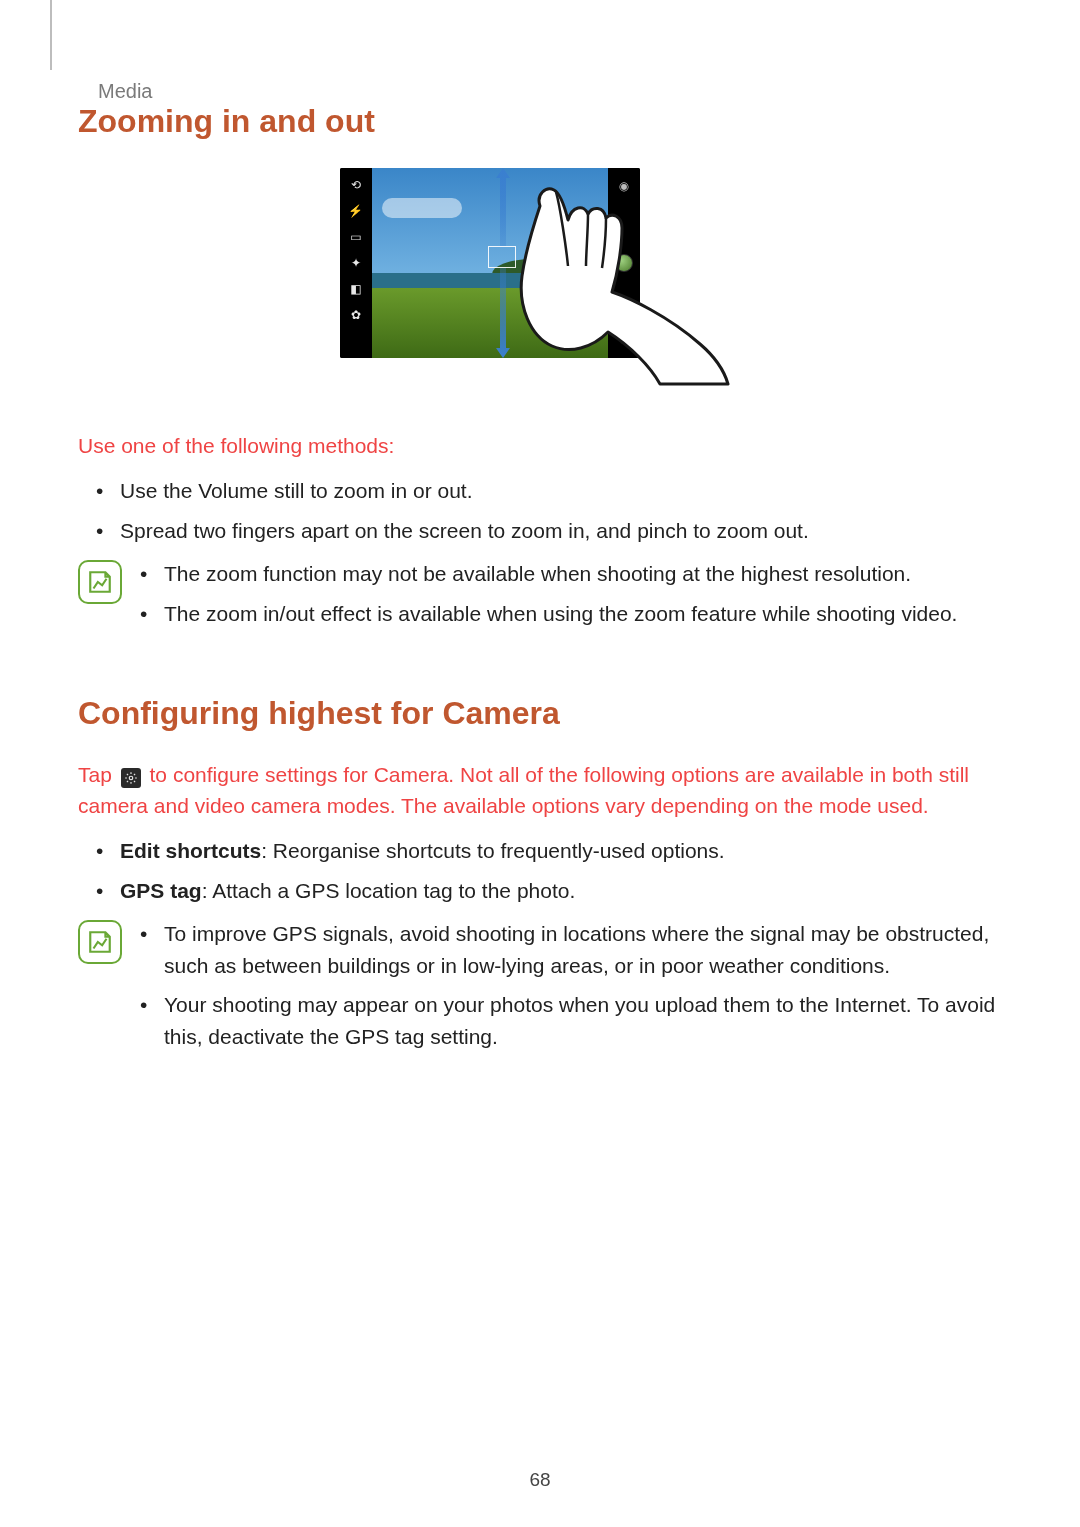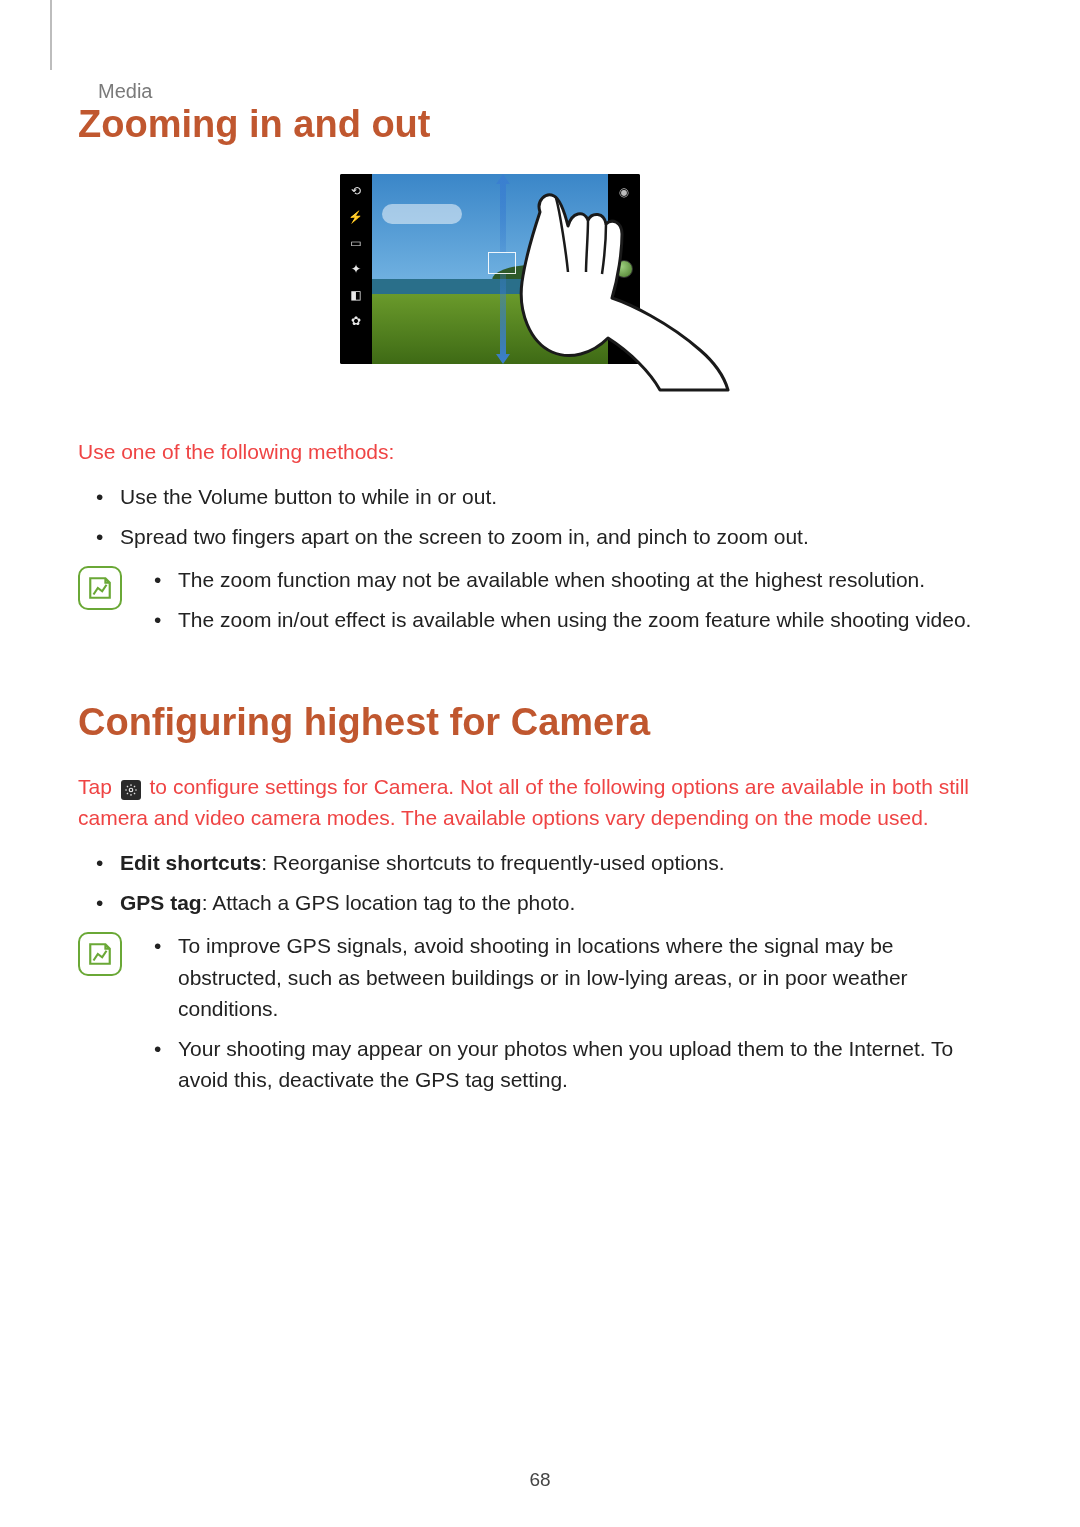--- a/index.html
+++ b/index.html
@@ -1,20 +1,20 @@
 <!DOCTYPE html>
 <html><head>
 <meta charset="utf-8">
 <style>
   * { box-sizing: border-box; margin: 0; padding: 0; }
   html, body { width: 1080px; height: 1527px; background: #fff; font-family: "Segoe UI", "Helvetica Neue", Arial, sans-serif; color: #222; }
   .page { padding: 40px 78px 0 78px; position: relative; height: 100%; }
   .tab-line { position: absolute; left: 50px; top: 0; width: 2px; height: 70px; background: #bdbdbd; }
   .breadcrumb { font-size: 20px; color: #7a7a7a; margin-left: 20px; margin-top: 40px; }
-  h2.section { font-size: 38px; font-weight: 700; color: #c0572f; margin-bottom: 28px; }
+  h2.section { font-size: 32px; font-weight: 700; color: #c0572f; margin-bottom: 28px; }
   .figure-wrap { display: flex; justify-content: center; margin-bottom: 38px; position: relative; }
   .figure { width: 400px; height: 225px; position: relative; }
   .cam-ui { position: absolute; left: 0; top: 0; width: 300px; height: 190px; background: #000; border-radius: 2px; overflow: hidden; }
   .cam-photo { position: absolute; left: 32px; top: 0; width: 236px; height: 190px; }
   .sky { position: absolute; left: 0; top: 0; right: 0; height: 55%; background: linear-gradient(#3a86c8, #6fb0e0); }
   .cloud { position: absolute; left: 10px; top: 30px; width: 80px; height: 20px; background: rgba(255,255,255,0.5); border-radius: 10px; }
   .sea { position: absolute; left: 0; top: 55%; right: 0; height: 8%; background: #2a6f8a; }
   .land { position: absolute; left: 0; top: 63%; right: 0; bottom: 0; background: linear-gradient(#6a9a2b, #3e6a15); }
   .hill { position: absolute; left: 120px; top: 48%; width: 80px; height: 30px; background: #2e5a2a; border-radius: 50% 50% 0 0; }
   .left-icons { position: absolute; left: 0; top: 0; width: 32px; height: 190px; background: #000; display: flex; flex-direction: column; align-items: center; justify-content: flex-start; gap: 12px; padding-top: 10px; }
@@ -26,21 +26,21 @@
   .arrow-up, .arrow-down { position: absolute; left: 156px; width: 14px; }
   .arrow-up { top: 0; height: 78px; }
   .arrow-down { top: 100px; height: 90px; }
   .arrow-up svg, .arrow-down svg { width: 100%; height: 100%; }
   .hand { position: absolute; left: 160px; top: 8px; width: 230px; height: 210px; }
   .hand svg { width: 100%; height: 100%; }
   .para { font-size: 21px; line-height: 1.45; margin-bottom: 14px; color: #ef4444; }
   ul.bullets { list-style: none; margin: 0 0 12px 0; padding-left: 38px; }
   ul.bullets > li { position: relative; font-size: 21px; line-height: 1.5; margin-bottom: 8px; color: #222; padding-left: 4px;}
   ul.bullets > li::before { content: "•"; position: absolute; left: -20px; top: 0; font-size: 21px; color: #222; }
-  .note-block { display: flex; gap: 28px; margin-bottom: 30px; align-items: flex-start;}
+  .note-block { display: flex; gap: 14px; margin-bottom: 30px; align-items: flex-start;}
   .note-icon { flex: 0 0 44px; height: 44px; border: 2px solid #6aa836; border-radius: 10px; display: flex; align-items: center; justify-content: center; margin-top: 2px; }
   .note-icon svg { width: 26px; height: 26px; }
   .note-block ul.bullets { margin: 0; padding-left: 24px; flex: 1;}
   .inline-icon { display: inline-flex; vertical-align: -3px; width: 20px; height: 20px; background: #2a2a2a; border-radius: 3px; align-items: center; justify-content: center; margin: 0 3px;}
   .inline-icon svg { width: 14px; height: 14px; }
   .bold { font-weight: 700; }
   .section-gap { height: 28px; }
   .page-num { position: absolute; left: 0; right: 0; bottom: 36px; text-align: center; font-size: 19px; color: #444; }
 </style>
 </head>
@@ -105,21 +105,21 @@
           <path d="M 56 16 C 60 30 66 70 68 90" fill="none" stroke="#1a1a1a" stroke-width="2.5"></path>
           <path d="M 88 38 C 88 54 86 78 86 90" fill="none" stroke="#1a1a1a" stroke-width="2.5"></path>
           <path d="M 106 42 C 106 56 104 78 102 92" fill="none" stroke="#1a1a1a" stroke-width="2.5"></path>
         </svg>
       </div>
     </div>
   </div>
 
   <p class="para">Use one of the following methods:</p>
   <ul class="bullets">
-    <li>Use the Volume button to while in or out.</li>
+    <li>Use the Volume still to zoom in or out.</li>
     <li>Spread two fingers apart on the screen to zoom in, and pinch to zoom out.</li>
   </ul>
 
   <div class="note-block">
     <div class="note-icon">
       <svg viewBox="0 0 24 24">
           <path d="M3 3 L3 21 L21 21 L21 7 L17 3 Z M17 3 L17 7 L21 7" fill="none" stroke="#6aa836" stroke-width="2"></path>
           <path d="M6 18 L10 12 L14 15 L18 9" fill="none" stroke="#6aa836" stroke-width="2"></path>
         </svg>
     </div>

